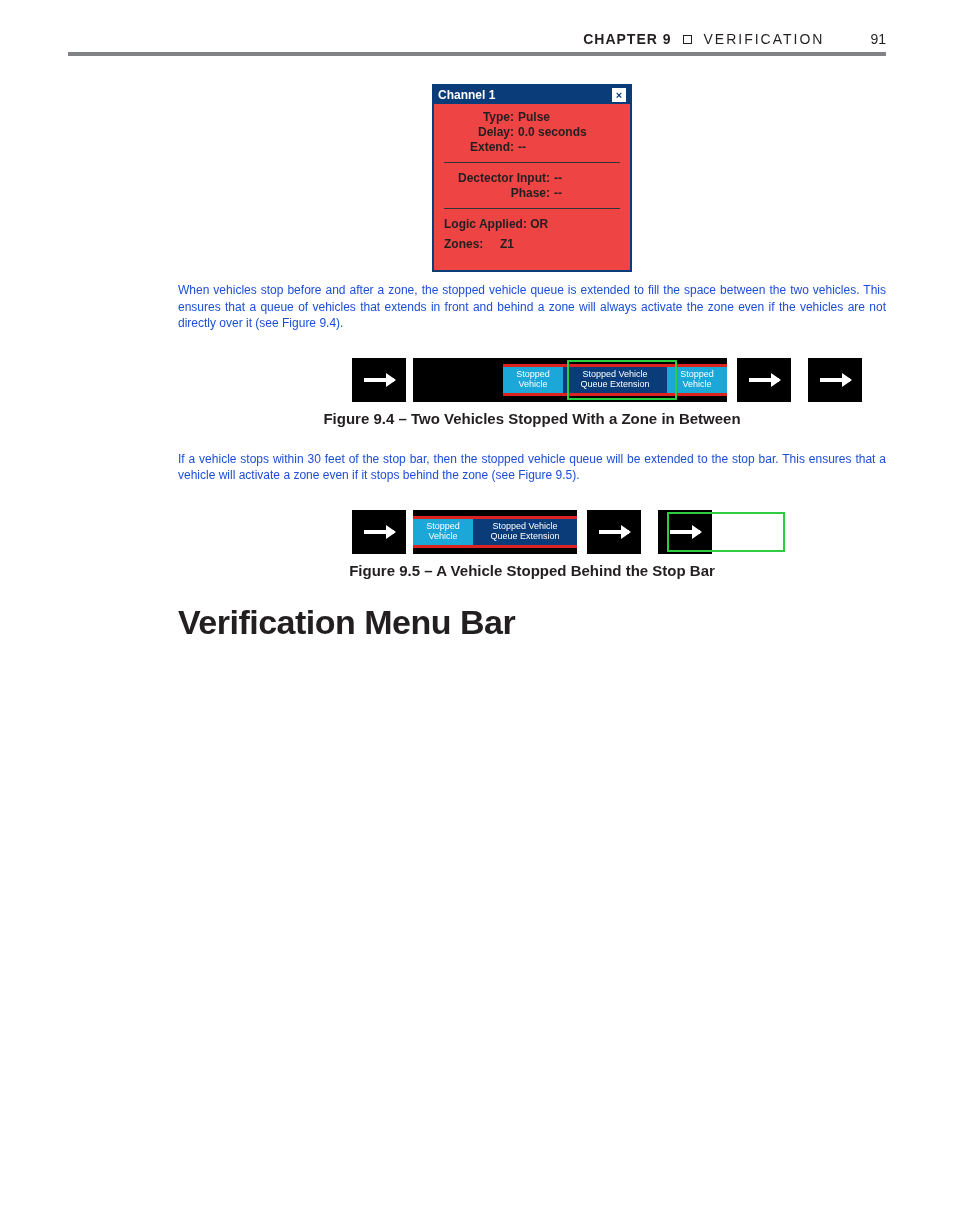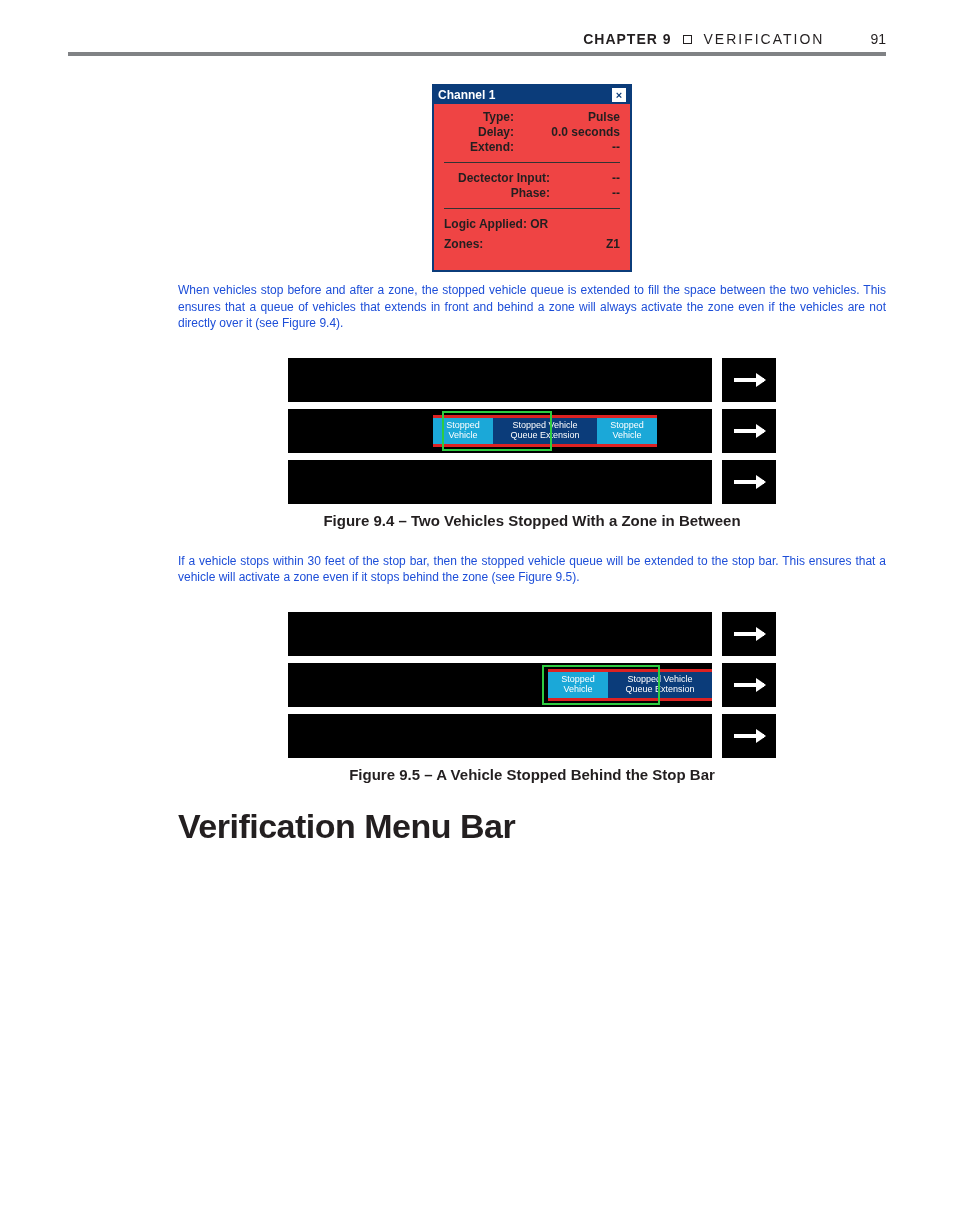--- a/index.html
+++ b/index.html
@@ -61,45 +61,45 @@
   }
   .figure-titlebar .close {
     background:#fff;
     color:#0b3c7a;
     width:14px; height:14px;
     display:flex; align-items:center; justify-content:center;
     font-size:11px; font-weight:700;
     line-height:1;
   }
   .figure-body { padding: 6px 10px 18px 10px; font-weight:700; color:#231f20; }
-  .kv { display:flex; margin-bottom:1px;justify-content:space-between; }
+  .kv { display:flex; margin-bottom:1px; }
   .kv .k { text-align:right; width:74px; padding-right:4px; }
   .kv .v { }
   .figure-hr { border:none; border-top:1px solid #333; margin:8px 0; }
   .fig-caption {
     text-align:center;
     font-family: Arial, Helvetica, sans-serif;
     font-weight:700;
     font-size:15px;
     color:#231f20;
     margin: 6px 0 24px;
   }
   .body-text {
     font-size: 12px;
     line-height: 1.38;
     text-align: justify;
     margin-bottom: 26px;
     font-family: Liberation Sans, sans-serif;
     color:#1d4ed8;
   }
   .lane-figure {
-    width: 488px;
+    width: 380px;
     margin: 0 auto 8px;
     display:flex;
-    flex-direction:column;
+    flex-direction:row;
     gap:7px;
   }
   .lane-row { display:flex; gap:10px; }
   .lane {
     flex: 1;
     background:#000;
     height:44px;
     position:relative;
     display:flex;
     align-items:center;

